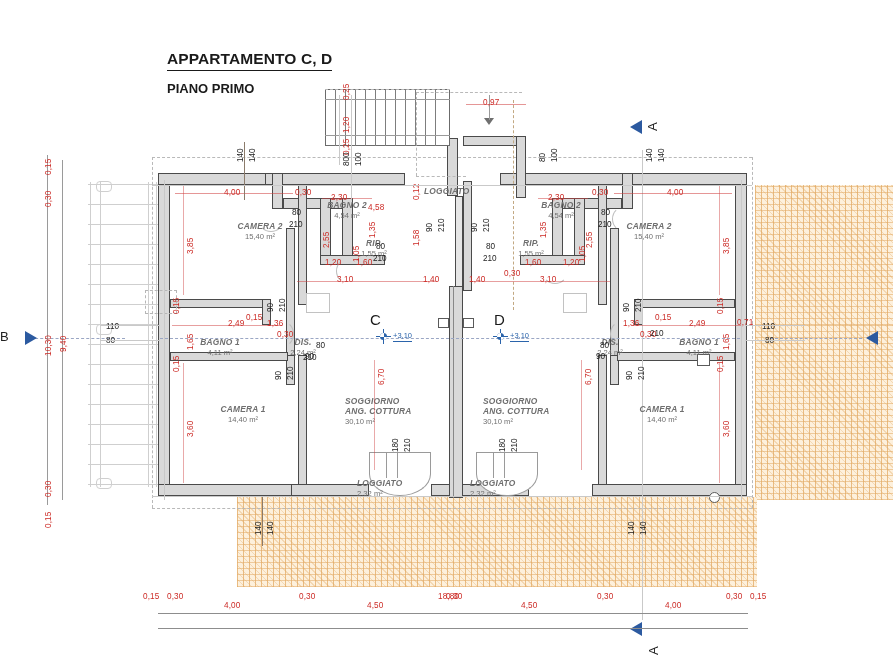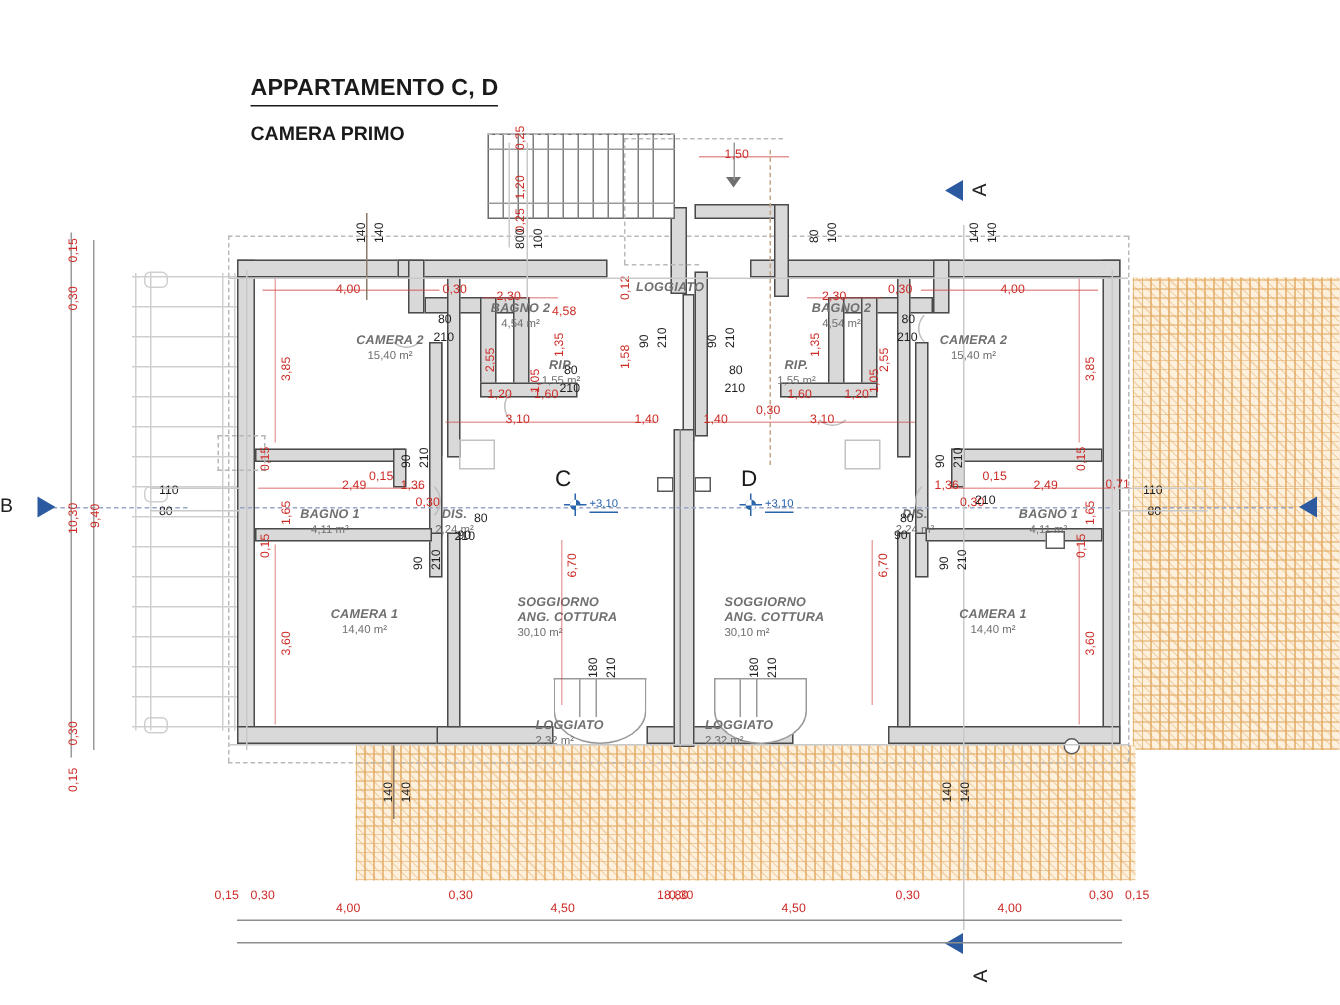--- a/index.html
+++ b/index.html
@@ -99,21 +99,21 @@
   .comb .post{position:absolute;top:0;bottom:0;width:0;border-left:1px solid #cfcfcf;}
 
   .balc-curve{position:absolute;border:1px solid #9a9a9a;border-top:0;border-radius:0 0 60% 60%;box-sizing:border-box;background:#fff;}
 </style>
 </head>
 <body>
 
 <div id="stage">
 
   <div class="title underline" style="left:167px;top:50px;">APPARTAMENTO C, D</div>
-  <div class="subtitle" style="left:167px;top:81px;">CAMERA PRIMO</div>
+  <div class="subtitle" style="left:167px;top:81px;">PIANO PRIMO</div>
 
   <div class="terrain" style="left:755px;top:185px;width:138px;height:140px;"></div>
   <div class="terrain" style="left:755px;top:325px;width:138px;height:175px;"></div>
   <div class="terrain" style="left:237px;top:497px;width:520px;height:90px;"></div>
 
   <div class="comb" style="left:88px;top:182px;width:70px;height:305px;">
     <div class="bar" style="top:2px;"></div>
       <div class="bar" style="top:22px;"></div>
     <div class="bar" style="top:42px;"></div>
       <div class="bar" style="top:62px;"></div>
@@ -469,21 +469,21 @@
   <div class="dim v" style="left:584px;top:385px;">6,70</div>
   <div class="vline red" style="left:581px;top:360px;height:110px;opacity:.45;"></div>
 
   <div class="dim" style="left:504px;top:269px;">0,30</div>
 
   <div class="dim v" style="left:342px;top:100px;">0,25</div>
   <div class="dim v" style="left:342px;top:133px;">1,20</div>
   <div class="dim v" style="left:342px;top:155px;">0,25</div>
   <div class="opn v" style="left:342px;top:166px;">800</div>
   <div class="opn v" style="left:354px;top:166px;">100</div>
-  <div class="dim" style="left:483px;top:98px;">1,50</div>
+  <div class="dim" style="left:483px;top:98px;">0,97</div>
   <div class="hline red" style="left:466px;top:104px;width:60px;opacity:.55;"></div>
 
   <div class="vline faint" style="left:351px;top:95px;height:105px;"></div>
   <div class="vline faint" style="left:339px;top:95px;height:70px;"></div>
 
   <div class="opn v" style="left:236px;top:162px;">140</div>
   <div class="opn v" style="left:248px;top:162px;">140</div>
   <div class="vline" style="left:244px;top:142px;height:58px;border-left-color:#8b7b6b;"></div>
 
   <div class="opn v" style="left:645px;top:162px;">140</div>

